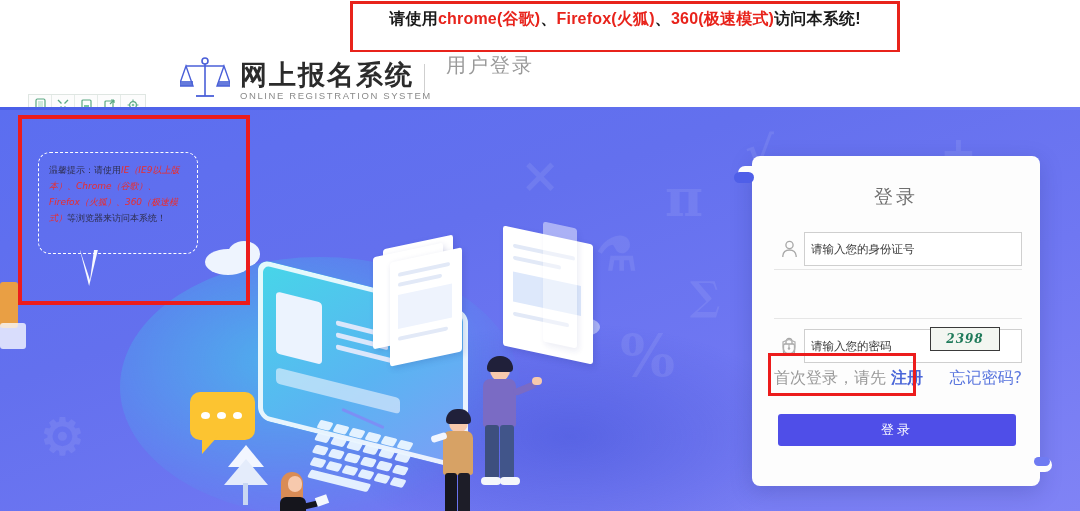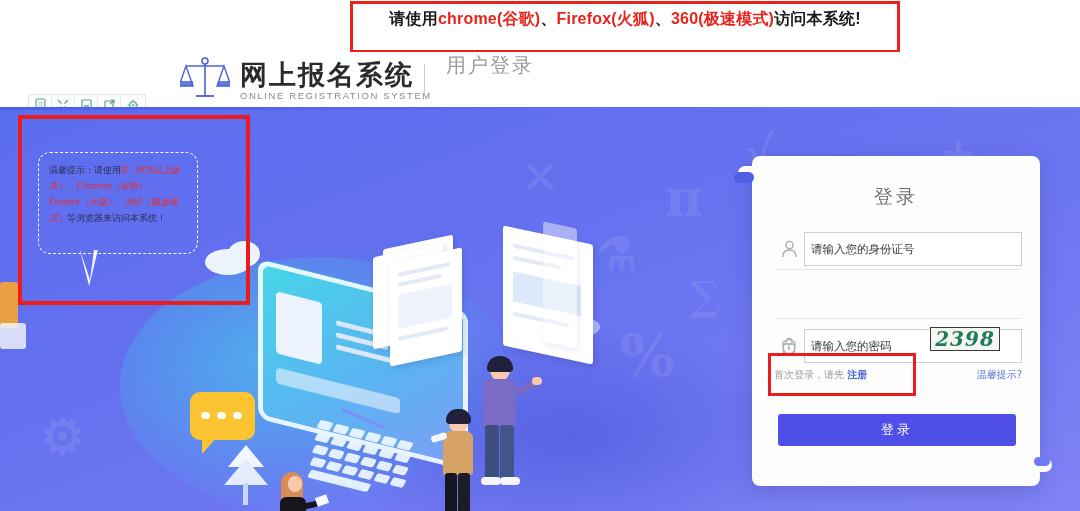--- a/index.html
+++ b/index.html
@@ -218,27 +218,27 @@
   .field-underline {
     position: absolute; left: 22px; width: 248px; height: 1px; background: #e6e6e6;
   }
   .captcha-img {
     position: absolute; left: 930px; top: 327px; width: 70px; height: 24px;
     background: #f3f6f1; border: 1px solid #3a3a3a;
     display: flex; align-items: center; justify-content: center;
     z-index: 45;
   }
   .captcha-text {
-    font-family: "DejaVu Serif", serif; font-weight: bold; font-size: 20px;
+    font-family: "DejaVu Serif", serif; font-weight: bold; font-size: 12px;
     color: #1f7a5a; letter-spacing: 1px; font-style: italic;
   }
   .links-row {
     position: absolute; left: 22px; top: 212px; width: 248px;
     display: flex; justify-content: space-between; align-items: flex-end;
-    font-size: 10px; color: #9a9a9a; font-family: "DejaVu Sans", sans-serif;
+    font-size: 16px; color: #9a9a9a; font-family: "DejaVu Sans", sans-serif;
   }
   .link-blue { color: #4a66d8; font-weight: bold; }
   .login-btn {
     position: absolute; left: 26px; top: 258px; width: 238px; height: 32px;
     background: #4f4ee8; border: none; border-radius: 3px;
     color: #ffffff; font-size: 13px; letter-spacing: 3px; cursor: pointer;
     font-family: "DejaVu Sans", sans-serif;
   }
 </style>
 </head>
@@ -474,21 +474,21 @@
             <line x1="8" y1="6" x2="8" y2="11" stroke="#b3b3b3" stroke-width="1.2"></line>
           </svg>
       </span>
     </div>
 
     <div class="links-row">
       <span>
         <span>首次登录，请先</span>
         <span class="link-blue">注册</span>
       </span>
-      <span class="link-blue" style="font-weight:normal; color:#5a76de;">温馨提示?</span>
+      <span class="link-blue" style="font-weight:normal; color:#5a76de;">忘记密码?</span>
     </div>
 
     <button class="login-btn">登录</button>
   </div>
 
   <div class="captcha-img">
     <span class="captcha-text">2398</span>
   </div>
 
   <div class="anno-register"></div>

